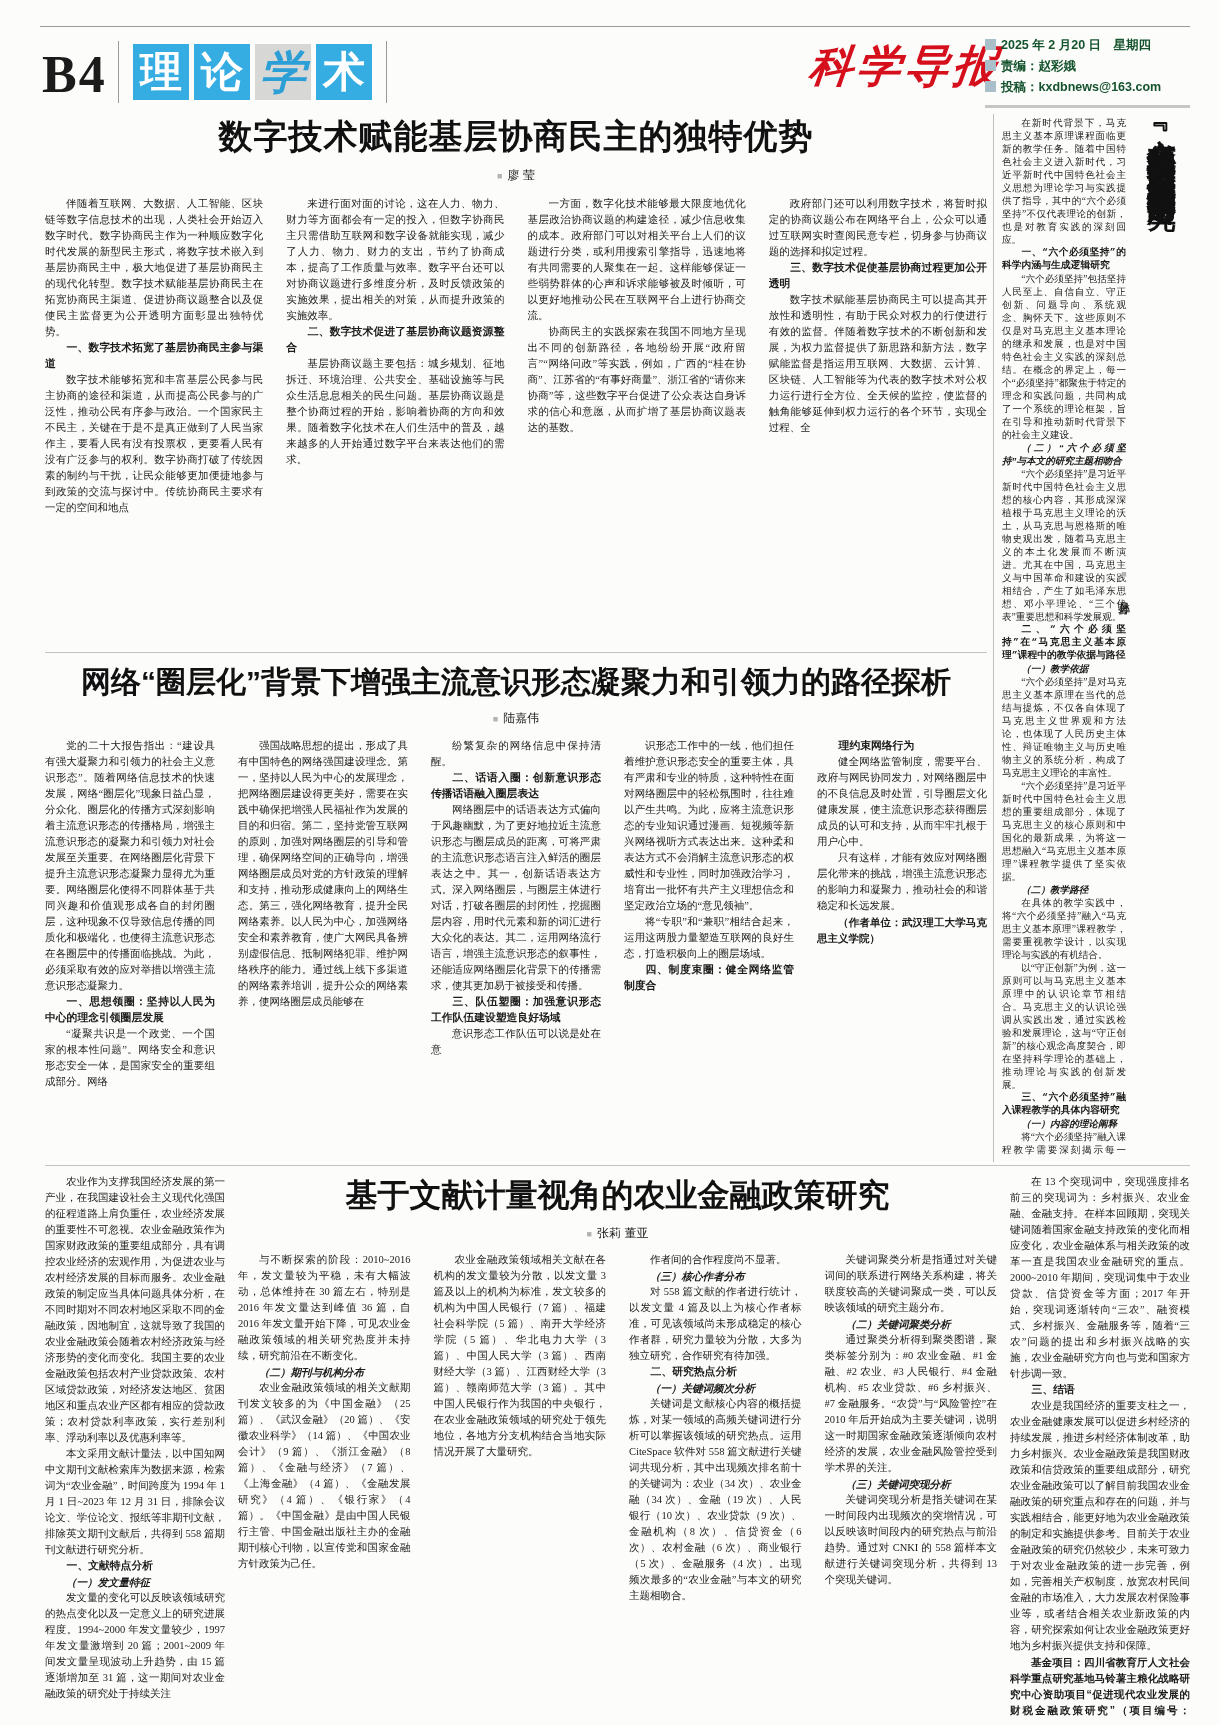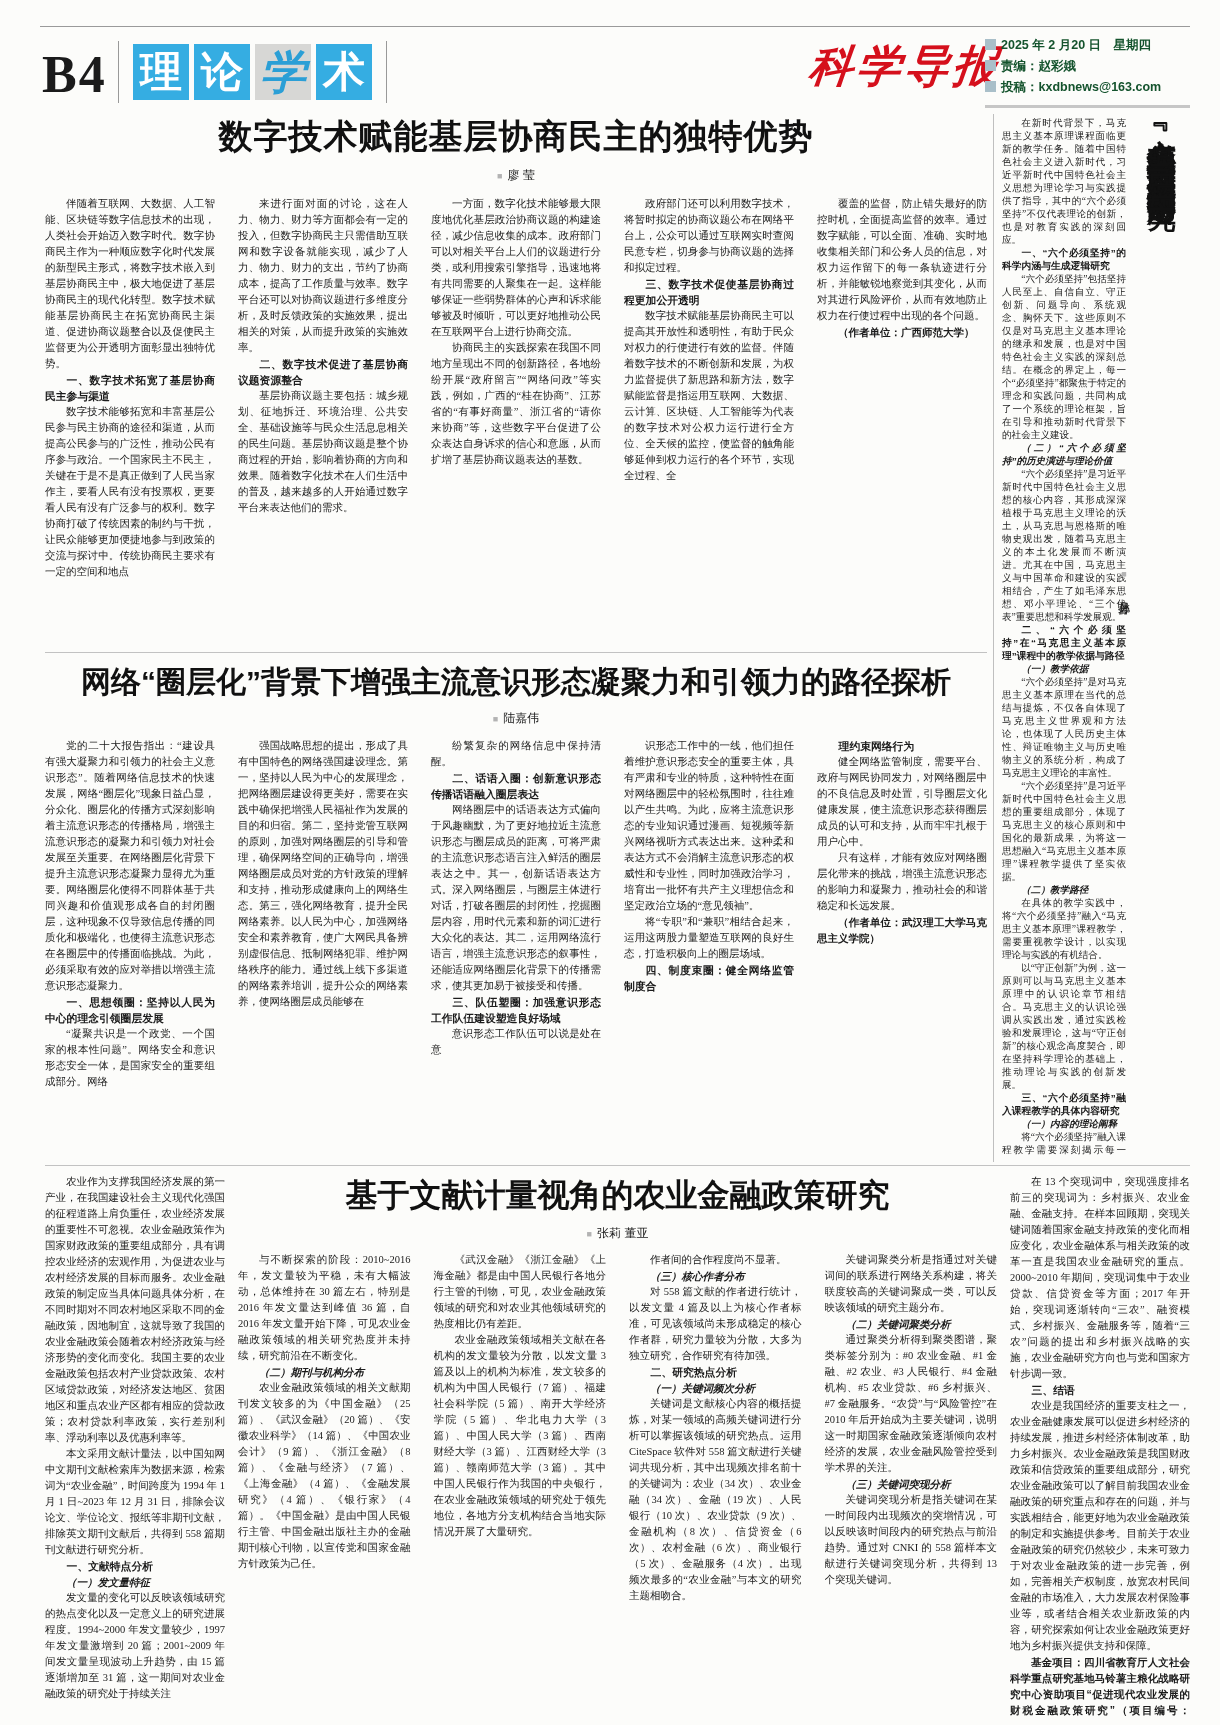--- a/index.html
+++ b/index.html
@@ -18,21 +18,21 @@
   .info .line{margin-bottom:4px;white-space:nowrap}
   .info .sq{display:inline-block;width:11px;height:11px;background:#a9bfc9;margin-right:5px;vertical-align:-1px}
 
   
   .art-title{text-align:center;font-family:"Liberation Sans","DejaVu Sans",sans-serif;font-weight:bold;color:#111}
   .byline{text-align:center;font-size:12px;margin-top:7px;font-family:"Liberation Sans","DejaVu Sans",sans-serif}
   .byline .sq{color:#b3b3b3;font-size:9px;margin-right:5px}
   .cols{display:flex;gap:23px}
   .col{flex:1;overflow:hidden;text-align:justify;font-size:10.5px;line-height:16px}
   .col p{text-indent:2em}
-  .col h4{font-family:Liberation Sans, sans-serif;font-size:10.8px;line-height:16px;text-indent:2em;font-weight:bold}
+  .col h4{font-family:Liberation Mono, monospace;font-size:10.8px;line-height:16px;text-indent:2em;font-weight:bold}
   .col h5{font-family:"Liberation Sans","DejaVu Sans",sans-serif;font-size:10.5px;line-height:16px;text-indent:2em;font-weight:bold;font-style:italic}
   .col .author{font-weight:bold;font-family:"Liberation Sans","DejaVu Sans",sans-serif;text-indent:2em}
   .col .note{font-weight:bold;font-family:"Liberation Sans","DejaVu Sans",sans-serif;text-indent:2em}
 
   
   .art1{position:absolute;left:45px;top:114px;width:942px;height:534px}
   .art1 .art-title{font-size:34px;letter-spacing:1px}
   .art1 .cols{margin-top:12px;height:462px}
 
   
@@ -98,35 +98,31 @@
         </div>
         <div class="col">
           <p>一方面，数字化技术能够最大限度地优化基层政治协商议题的构建途径，减少信息收集的成本。政府部门可以对相关平台上人们的议题进行分类，或利用搜索引擎指导，迅速地将有共同需要的人聚集在一起。这样能够保证一些弱势群体的心声和诉求能够被及时倾听，可以更好地推动公民在互联网平台上进行协商交流。</p>
           <p>协商民主的实践探索在我国不同地方呈现出不同的创新路径，各地纷纷开展“政府留言”“网络问政”等实践，例如，广西的“桂在协商”、江苏省的“有事好商量”、浙江省的“请你来协商”等，这些数字平台促进了公众表达自身诉求的信心和意愿，从而扩增了基层协商议题表达的基数。</p>
         </div>
         <div class="col">
           <p>政府部门还可以利用数字技术，将暂时拟定的协商议题公布在网络平台上，公众可以通过互联网实时查阅民意专栏，切身参与协商议题的选择和拟定过程。</p>
           <h4>三、数字技术促使基层协商过程更加公开透明</h4>
           <p>数字技术赋能基层协商民主可以提高其开放性和透明性，有助于民众对权力的行使进行有效的监督。伴随着数字技术的不断创新和发展，为权力监督提供了新思路和新方法，数字赋能监督是指运用互联网、大数据、云计算、区块链、人工智能等为代表的数字技术对公权力运行进行全方位、全天候的监控，使监督的触角能够延伸到权力运行的各个环节，实现全过程、全</p>
         </div>
-        <div class="col">
-          <p>覆盖的监督，防止错失最好的防控时机，全面提高监督的效率。通过数字赋能，可以全面、准确、实时地收集相关部门和公务人员的信息，对权力运作留下的每一条轨迹进行分析，并能敏锐地察觉到其变化，从而对其进行风险评价，从而有效地防止权力在行使过程中出现的各个问题。</p>
-          <p class="author">（作者单位：广西师范大学）</p>
-        </div>
       </div>
   </div>
 
   <div class="rule-v"></div>
   <div class="artR">
     <div class="colwrap">
         <div class="col">
           <p>在新时代背景下，马克思主义基本原理课程面临更新的教学任务。随着中国特色社会主义进入新时代，习近平新时代中国特色社会主义思想为理论学习与实践提供了指导，其中的“六个必须坚持”不仅代表理论的创新，也是对教育实践的深刻回应。</p>
           <h4>一、“六个必须坚持”的科学内涵与生成逻辑研究</h4>
           <p>“六个必须坚持”包括坚持人民至上、自信自立、守正创新、问题导向、系统观念、胸怀天下。这些原则不仅是对马克思主义基本理论的继承和发展，也是对中国特色社会主义实践的深刻总结。在概念的界定上，每一个“必须坚持”都聚焦于特定的理念和实践问题，共同构成了一个系统的理论框架，旨在引导和推动新时代背景下的社会主义建设。</p>
-          <h5>（二）“六个必须坚持”的历史演进与理论价值</h5>
+          <h5>（二）“六个必须坚持”与本文的研究主题相吻合</h5>
           <p>“六个必须坚持”是习近平新时代中国特色社会主义思想的核心内容，其形成深深植根于马克思主义理论的沃土，从马克思与恩格斯的唯物史观出发，随着马克思主义的本土化发展而不断演进。尤其在中国，马克思主义与中国革命和建设的实践相结合，产生了如毛泽东思想、邓小平理论、“三个代表”重要思想和科学发展观。</p>
           <h4>二、“六个必须坚持”在“马克思主义基本原理”课程中的教学依据与路径</h4>
           <h5>（一）教学依据</h5>
           <p>“六个必须坚持”是对马克思主义基本原理在当代的总结与提炼，不仅各自体现了马克思主义世界观和方法论，也体现了人民历史主体性、辩证唯物主义与历史唯物主义的系统分析，构成了马克思主义理论的丰富性。</p>
           <p>“六个必须坚持”是习近平新时代中国特色社会主义思想的重要组成部分，体现了马克思主义的核心原则和中国化的最新成果，为将这一思想融入“马克思主义基本原理”课程教学提供了坚实依据。</p>
           <h5>（二）教学路径</h5>
           <p>在具体的教学实践中，将“六个必须坚持”融入“马克思主义基本原理”课程教学，需要重视教学设计，以实现理论与实践的有机结合。</p>
           <p>以“守正创新”为例，这一原则可以与马克思主义基本原理中的认识论章节相结合。马克思主义的认识论强调从实践出发，通过实践检验和发展理论，这与“守正创新”的核心观念高度契合，即在坚持科学理论的基础上，推动理论与实践的创新发展。</p>
           <h4>三、“六个必须坚持”融入课程教学的具体内容研究</h4>
           <h5>（一）内容的理论阐释</h5>
@@ -183,21 +179,20 @@
     <div class="mid">
       <div class="art-title">基于文献计量视角的农业金融政策研究</div>
       <div class="byline"><span class="sq">■</span><span>张莉  董亚</span></div>
       <div class="cols">
           <div class="col">
             <p>与不断探索的阶段：2010~2016 年，发文量较为平稳，未有大幅波动，总体维持在 30 篇左右，特别是 2016 年发文量达到峰值 36 篇，自 2016 年发文量开始下降，可见农业金融政策领域的相关研究热度并未持续，研究前沿在不断变化。</p>
             <h5>（二）期刊与机构分布</h5>
             <p>农业金融政策领域的相关文献期刊发文较多的为《中国金融》（25 篇）、《武汉金融》（20 篇）、《安徽农业科学》（14 篇）、《中国农业会计》（9 篇）、《浙江金融》（8 篇）、《金融与经济》（7 篇）、《上海金融》（4 篇）、《金融发展研究》（4 篇）、《银行家》（4 篇）。《中国金融》是由中国人民银行主管、中国金融出版社主办的金融期刊核心刊物，以宣传党和国家金融方针政策为己任。</p>
           </div>
           <div class="col">
-            <p>《武汉金融》《浙江金融》《上海金融》都是由中国人民银行各地分行主管的刊物，可见，农业金融政策领域的研究和对农业其他领域研究的热度相比仍有差距。</p>
             <p>农业金融政策领域相关文献在各机构的发文量较为分散，以发文量 3 篇及以上的机构为标准，发文较多的机构为中国人民银行（7 篇）、福建社会科学院（5 篇）、南开大学经济学院（5 篇）、华北电力大学（3 篇）、中国人民大学（3 篇）、西南财经大学（3 篇）、江西财经大学（3 篇）、赣南师范大学（3 篇）。其中中国人民银行作为我国的中央银行，在农业金融政策领域的研究处于领先地位，各地方分支机构结合当地实际情况开展了大量研究。</p>
           </div>
           <div class="col">
             <p>作者间的合作程度尚不显著。</p>
             <h5>（三）核心作者分布</h5>
             <p>对 558 篇文献的作者进行统计，以发文量 4 篇及以上为核心作者标准，可见该领域尚未形成稳定的核心作者群，研究力量较为分散，大多为独立研究，合作研究有待加强。</p>
             <h4>二、研究热点分析</h4>
             <h5>（一）关键词频次分析</h5>
             <p>关键词是文献核心内容的概括提炼，对某一领域的高频关键词进行分析可以掌握该领域的研究热点。运用 CiteSpace 软件对 558 篇文献进行关键词共现分析，其中出现频次排名前十的关键词为：农业（34 次）、农业金融（34 次）、金融（19 次）、人民银行（10 次）、农业贷款（9 次）、金融机构（8 次）、信贷资金（6 次）、农村金融（6 次）、商业银行（5 次）、金融服务（4 次）。出现频次最多的“农业金融”与本文的研究主题相吻合。</p>
           </div>

